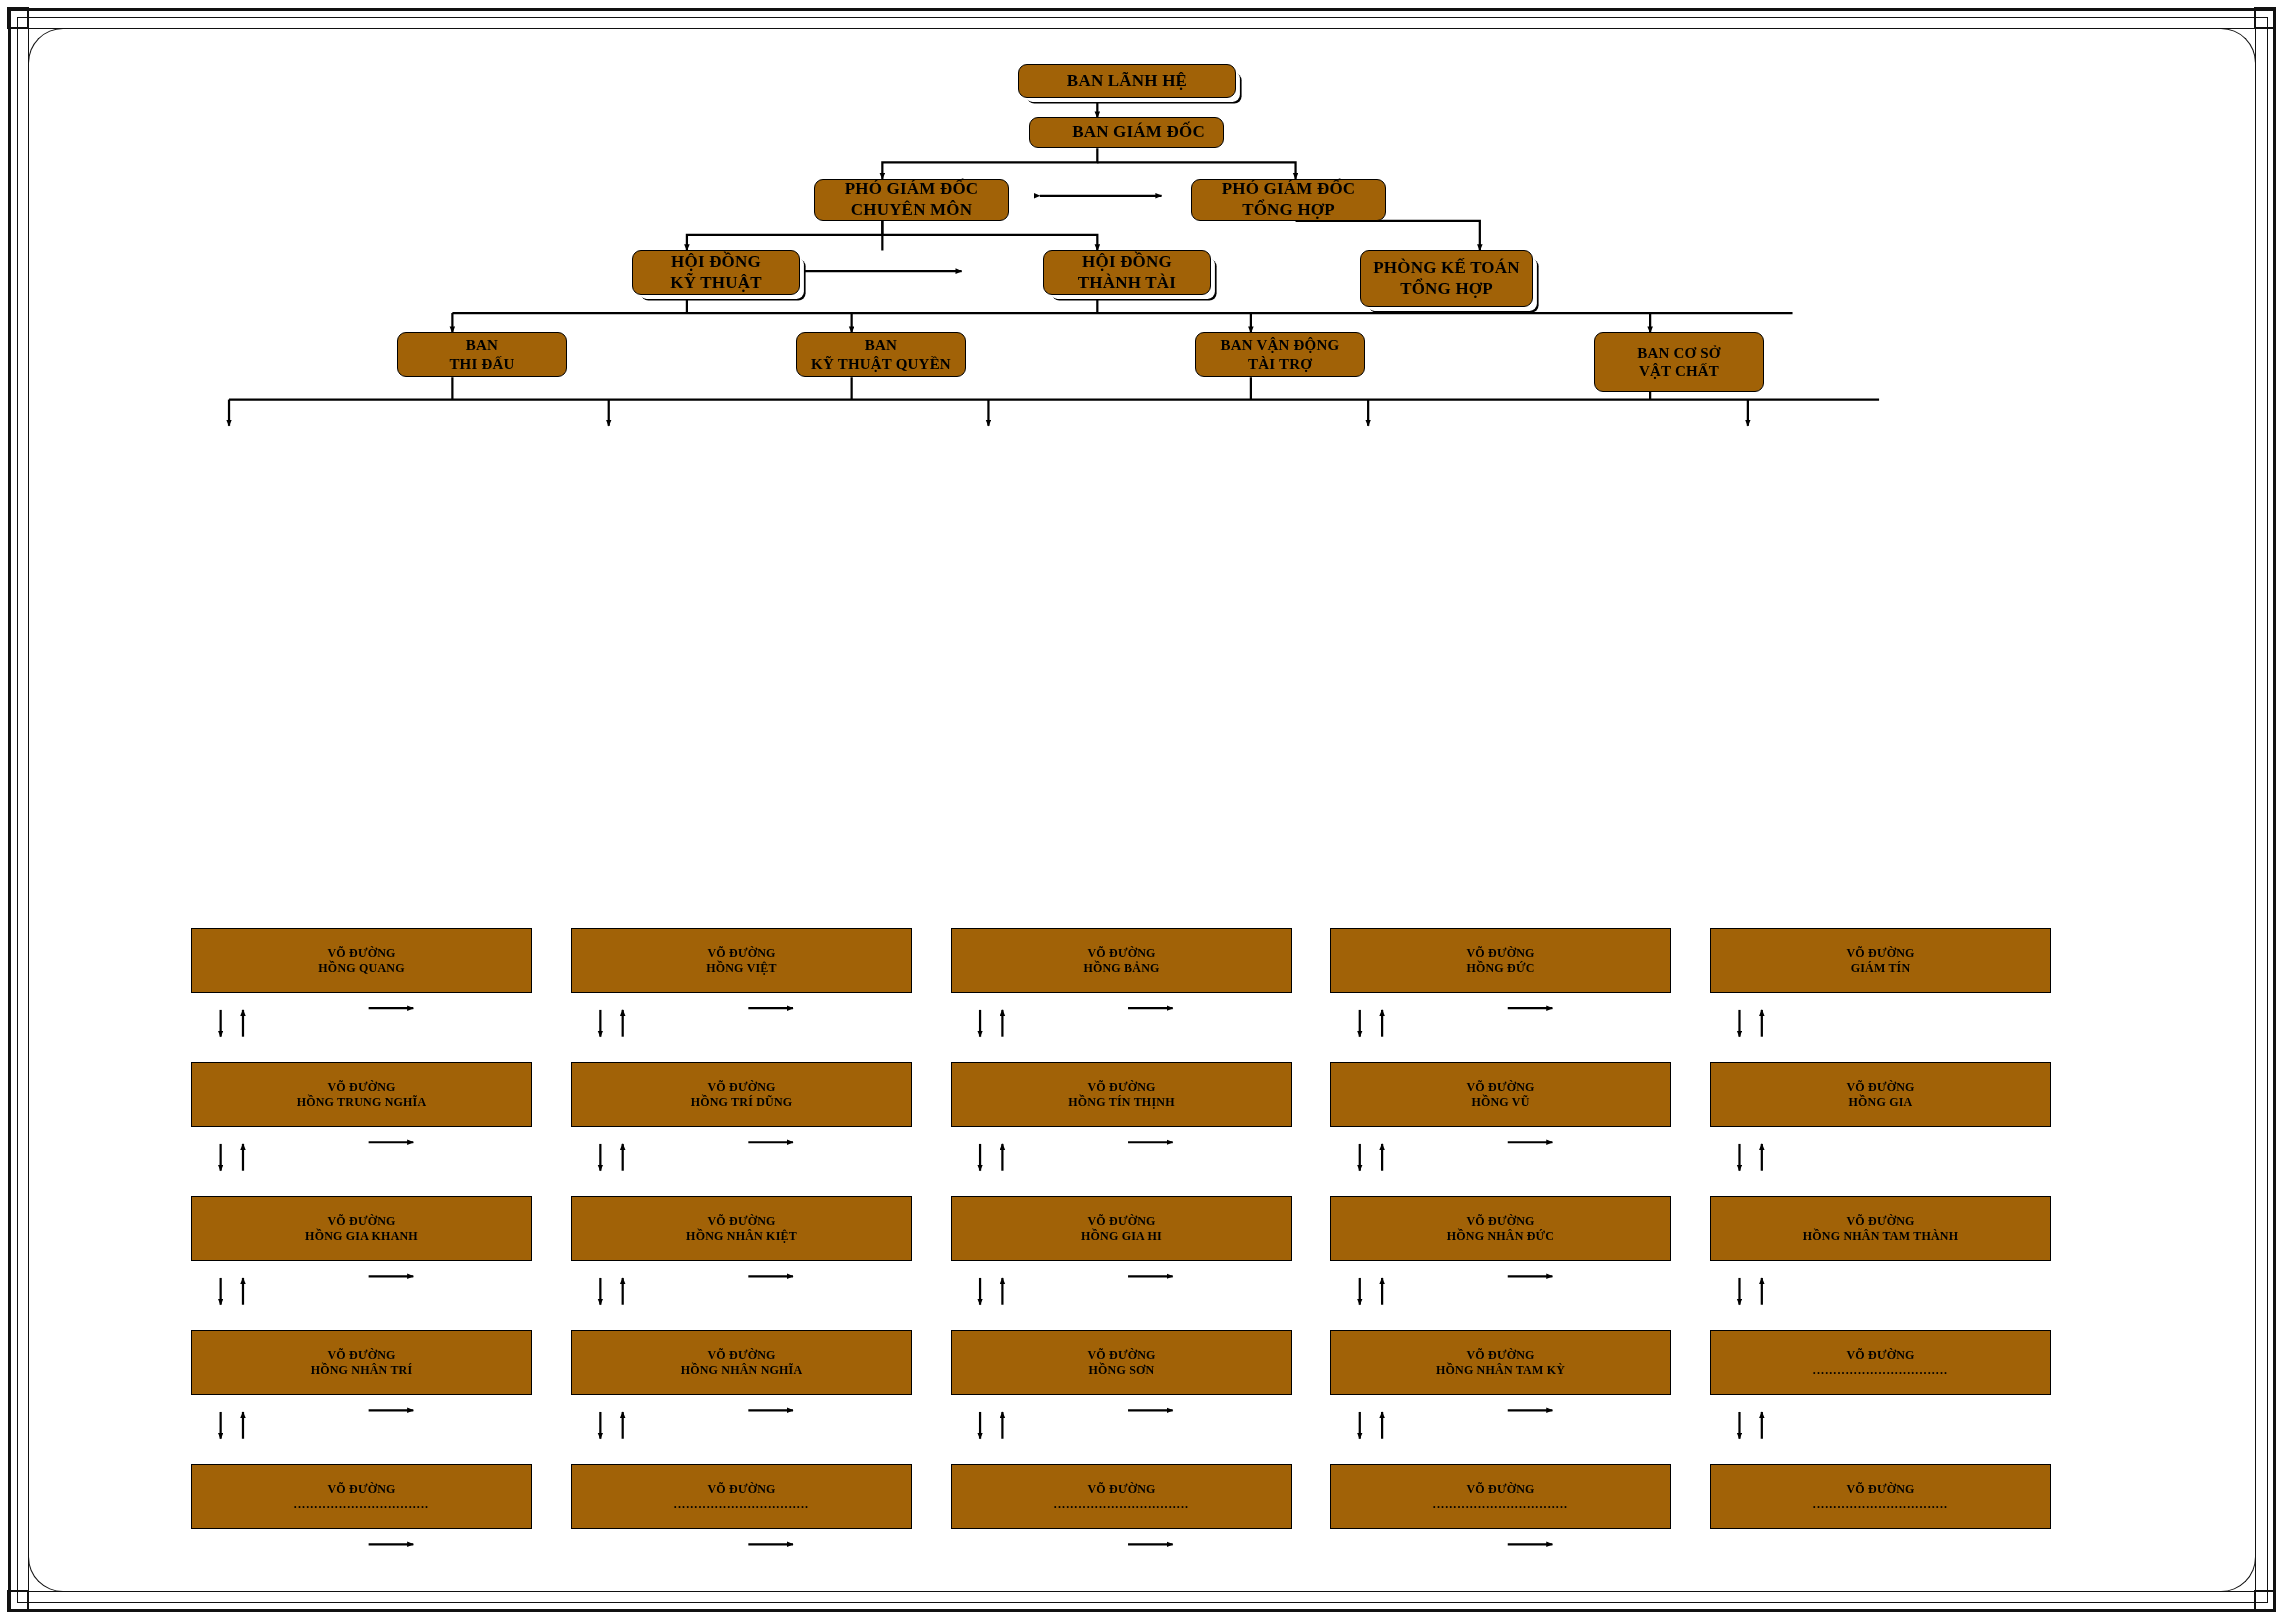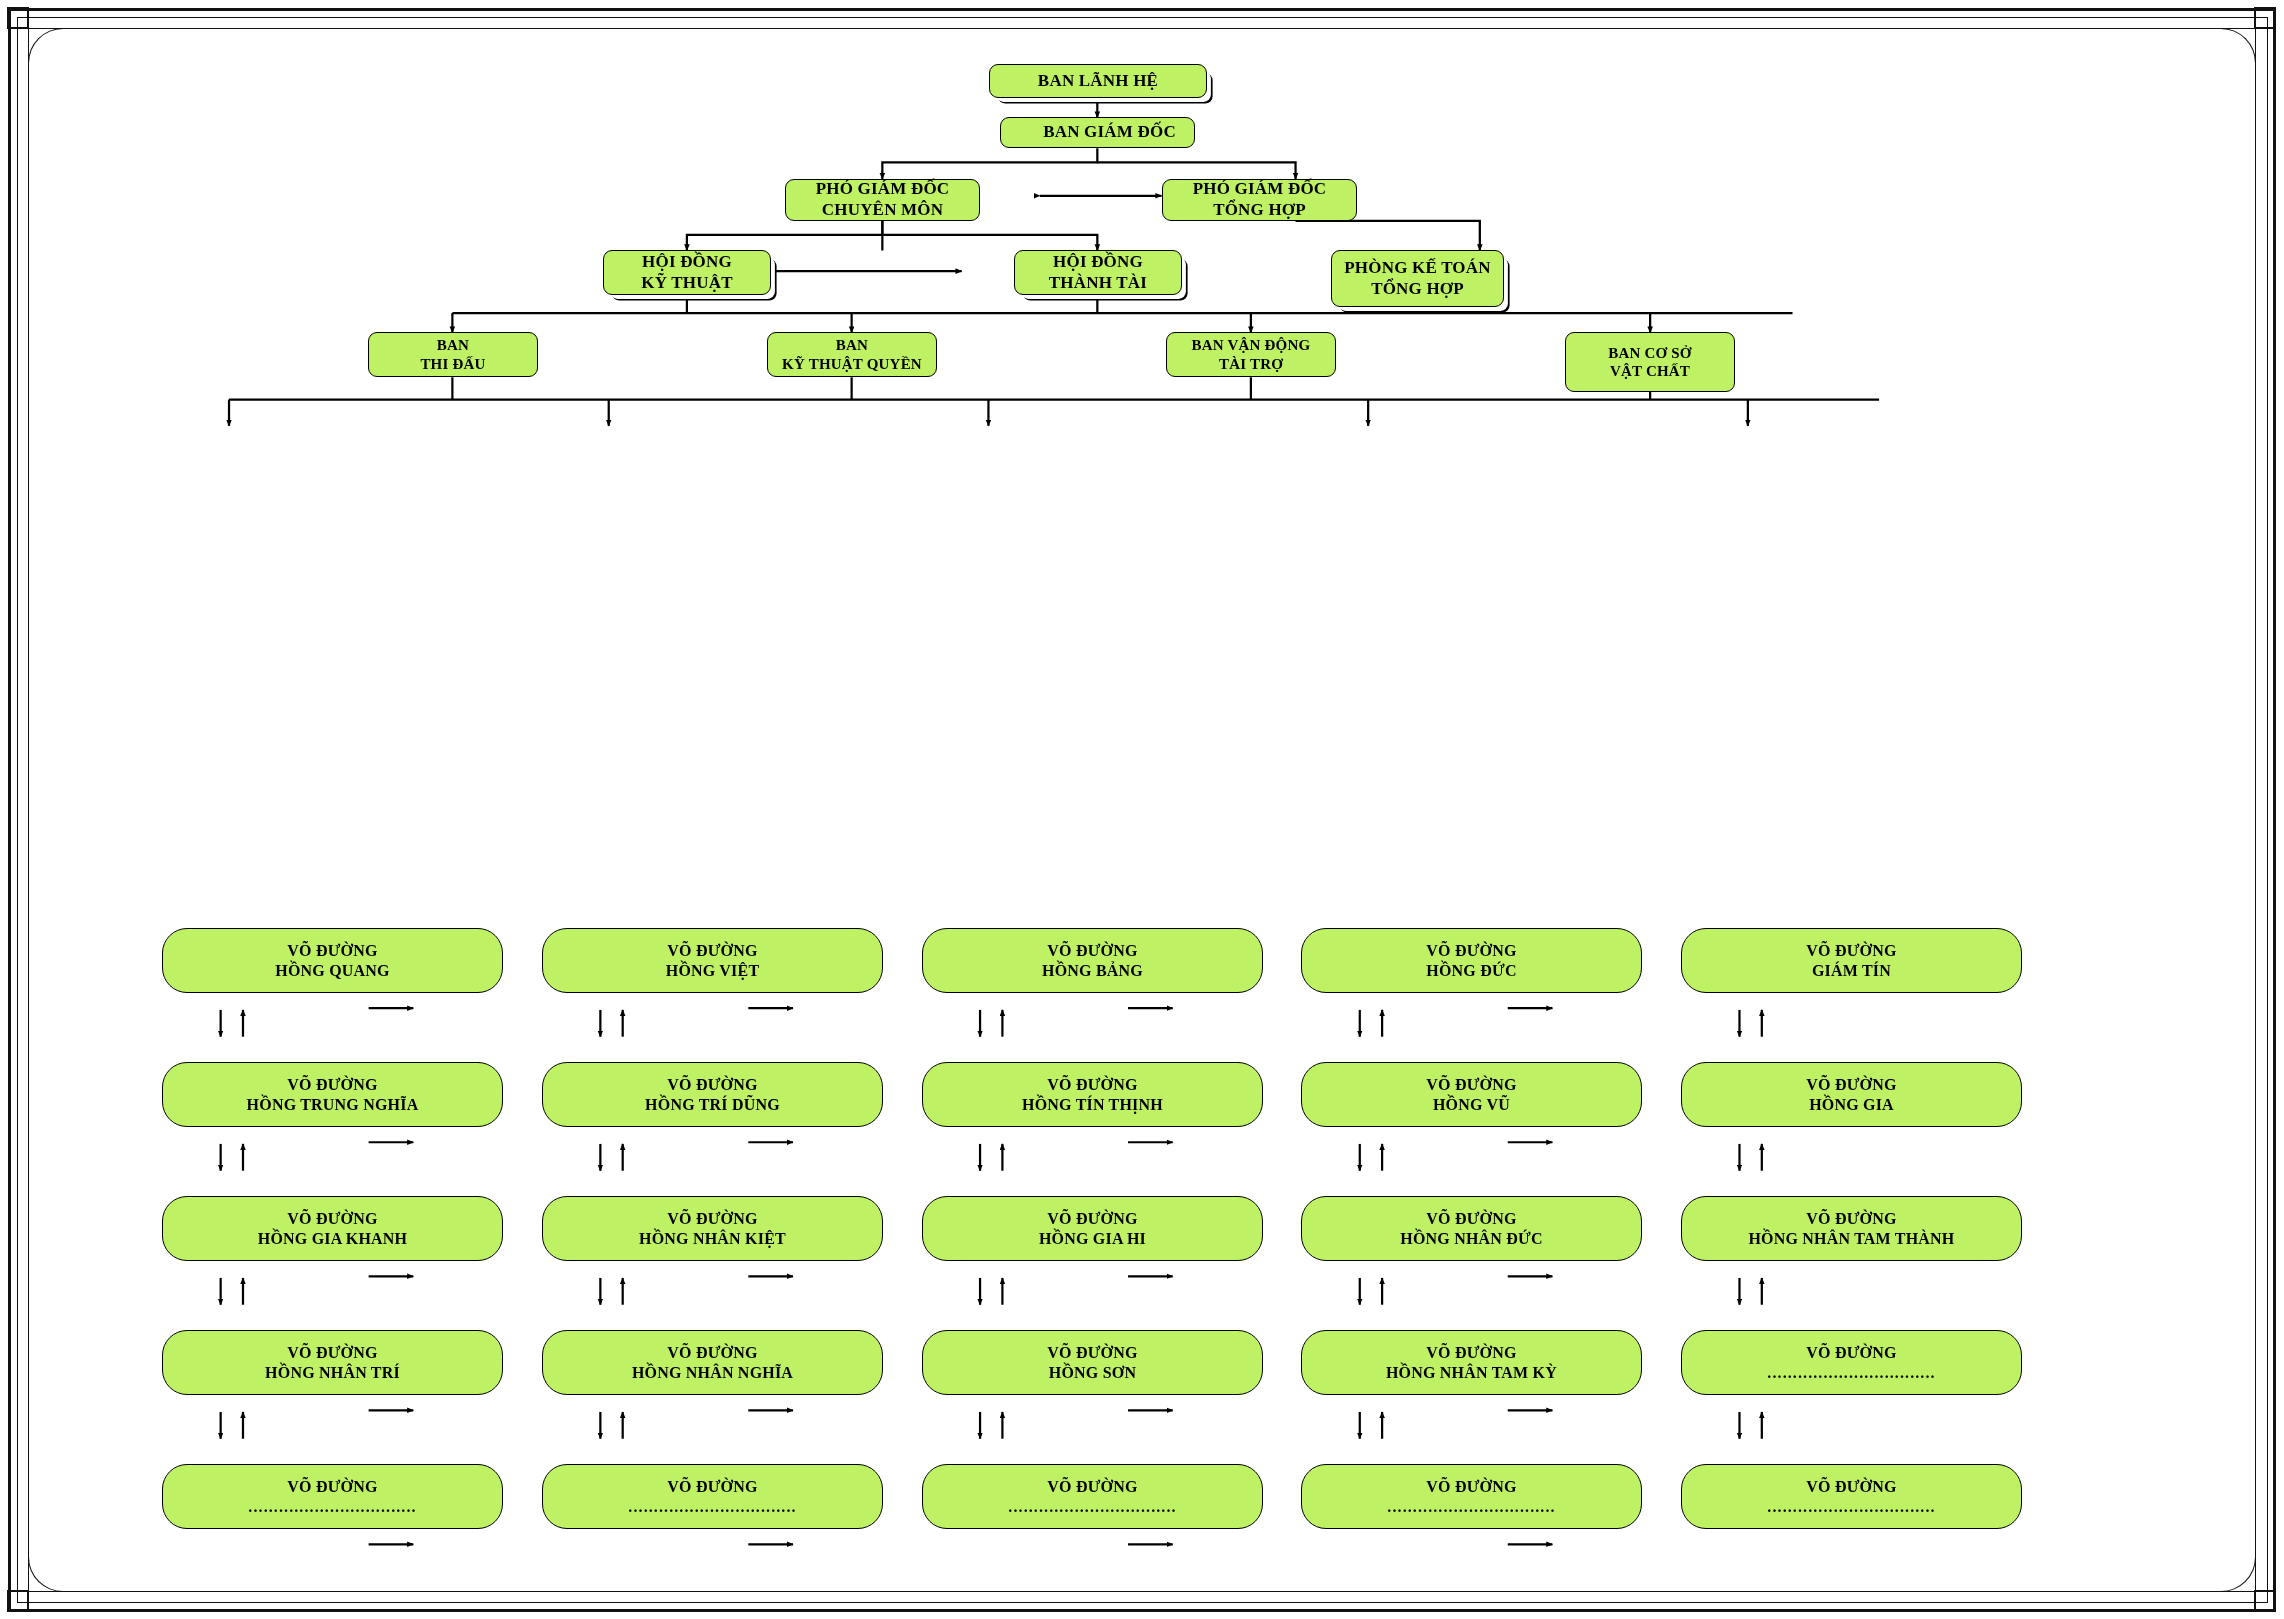--- a/index.html
+++ b/index.html
@@ -77,40 +77,41 @@
     position: absolute;
     left: 0; top: 0;
     width: 2228px; height: 1564px;
     pointer-events: none;
   }
 
   .node {
     position: absolute;
     box-sizing: border-box;
     border: 1.7px solid #000;
-    background: #bef264;
+    background: #a16207;
     display: flex;
     flex-direction: column;
     align-items: center;
     justify-content: center;
     text-align: center;
     font-weight: bold;
     letter-spacing: 0.2px;
     line-height: 1.22;
     z-index: 3;
+    margin-left: 29px;
   }
   .node .ln { display: block; white-space: nowrap; }
 
   
   .round { border-radius: 9px; font-size: 17px; }
   .round.shadow {
     box-shadow: 5.6px 5.6px 0 -1.7px #ffffff, 7.3px 7.3px 0 -1.7px #000;
   }
   .tier3 { border-radius: 9px; font-size: 15px; }
-  .dojo  { font-size: 16px; border-width: 1.7px; border-radius: 25px; }
+  .dojo  { font-size: 12px; border-width: 1.7px; }
 
   .dots { letter-spacing: 1.1px; font-weight: bold; }
 </style>
 </head>
 <body>
 
 <div id="frame-outer"></div>
 <div id="frame-mid"></div>
 <div id="frame-inner"></div>
 <div class="corner tl"></div>

